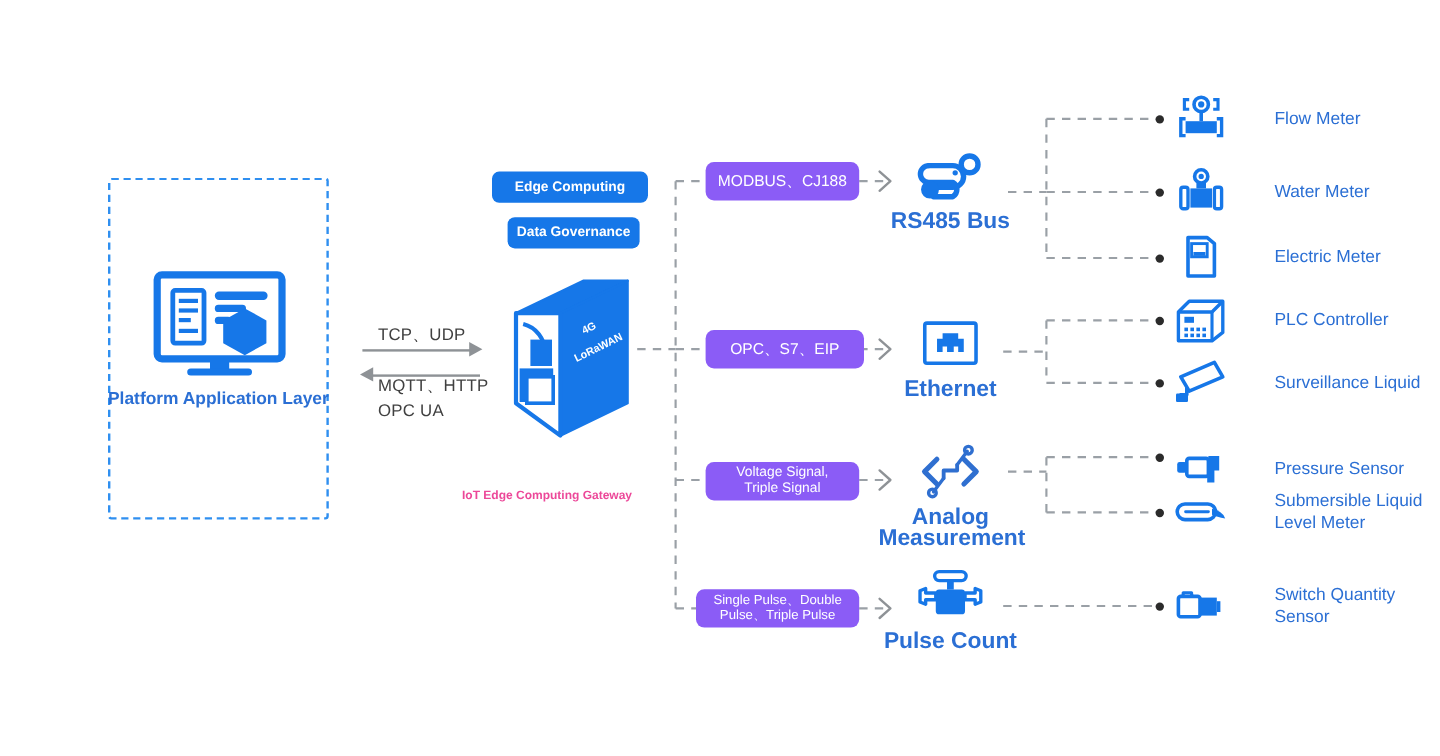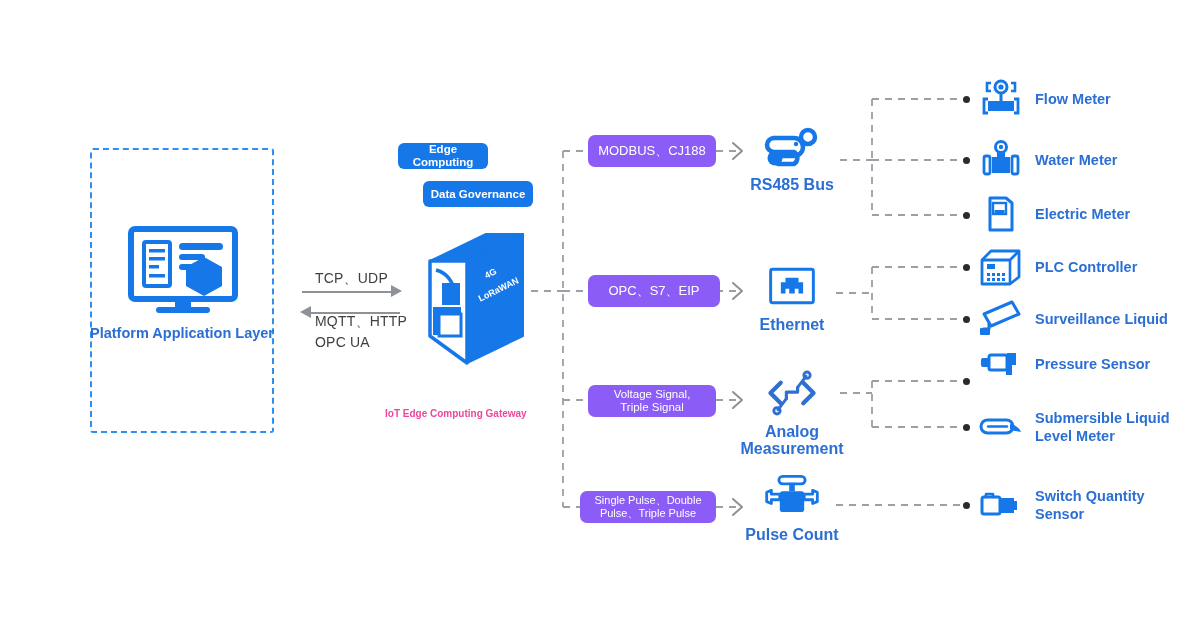--- a/index.html
+++ b/index.html
@@ -53,30 +53,31 @@
   #gw-icon{left:420px;top:226px;width:110px;height:150px;}
   #gw-label{
     left:385px;top:405px;width:175px;text-align:left;
     color:#ec4899;font-weight:bold;font-size:10px;line-height:17px;
   }
 
   
   .bus{width:120px;text-align:center;}
   .bus .ico{height:56px;display:flex;align-items:center;justify-content:center;}
   .bus .cap{
-    color:#2b6fd4;font-weight:bold;font-size:16px;line-height:17px;
+    color:#2b6fd4;font-weight:bold;font-size:19px;line-height:17px;
     margin-top:2px;white-space:pre-line;
   }
 
   
   .dev{display:flex;align-items:center;gap:11px;height:44px;}
   .dev .ico{width:46px;height:40px;display:flex;align-items:center;justify-content:center;flex:0 0 46px;}
   .dev .lbl{
-    color:#2b6fd4;font-weight:bold;font-size:14.5px;line-height:18px;
+    color:#2b6fd4;font-weight:normal;font-size:14.5px;line-height:18px;
     white-space:pre-line;
+    margin-left:27px;
   }
   .dot{width:7px;height:7px;border-radius:50%;background:#2b2b2b;}
 
   svg{display:block;overflow:visible;}
 </style>
 </head>
 <body>
 
 <div id="stage">
 
@@ -148,21 +149,21 @@
 
   <div class="abs proto-txt" style="left:315px;top:270px;">TCP、UDP</div>
   <div class="abs proto-line" style="left:302px;top:291px;width:92px;"></div>
   <div class="abs tri-r" style="left:391px;top:285px;"></div>
 
   <div class="abs proto-line" style="left:308px;top:312px;width:92px;"></div>
   <div class="abs tri-l" style="left:300px;top:306px;"></div>
   <div class="abs proto-txt" style="left:315px;top:313px;">MQTT、HTTP</div>
   <div class="abs proto-txt" style="left:315px;top:334px;">OPC UA</div>
 
-  <div class="abs badge" style="left:398px;top:143px;width:90px;height:26px;">Edge Computing</div>
+  <div class="abs badge" style="left:410px;top:143px;width:130px;height:26px;">Edge Computing</div>
   <div class="abs badge" style="left:423px;top:181px;width:110px;height:26px;">Data Governance</div>
 
   <div class="abs" id="gw-icon">
     <svg viewBox="0 0 110 150" width="110" height="150">
 
       <polygon points="10,35 66,8 103,8 47,35" fill="#1677e8" stroke="#1677e8" stroke-width="2" stroke-linejoin="round"></polygon>
 
       <polygon points="47,35 103,8 103,110 47,137" fill="#1677e8" stroke="#1677e8" stroke-width="2" stroke-linejoin="round"></polygon>
 
       <polygon points="10,35 47,35 47,137 10,110" fill="#ffffff" stroke="#1677e8" stroke-width="3.5" stroke-linejoin="round"></polygon>
@@ -314,21 +315,21 @@
     <div class="ico">
       <svg viewBox="0 0 46 40" width="46" height="40">
         <polygon points="6,15 34,3 41,15 13,27" fill="none" stroke="#1677e8" stroke-width="3" stroke-linejoin="round"></polygon>
         <path d="M11,24 v6 h-6" fill="none" stroke="#1677e8" stroke-width="3" stroke-linejoin="round"></path>
         <rect x="2" y="29" width="10" height="7" rx="1" fill="#1677e8"></rect>
       </svg>
     </div>
     <div class="lbl">Surveillance Liquid</div>
   </div>
 
-  <div class="abs dev" style="left:978px;top:342px;">
+  <div class="abs dev" style="left:978px;top:369px;">
     <div class="ico">
       <svg viewBox="0 0 46 40" width="46" height="40">
         <rect x="3" y="14" width="8" height="9" rx="2" fill="#1677e8"></rect>
         <rect x="11" y="11" width="18" height="15" rx="2" fill="none" stroke="#1677e8" stroke-width="3"></rect>
         <path d="M29,9 h9 v12 h-4 v10 h-6 v-10 z" fill="#1677e8"></path>
       </svg>
     </div>
     <div class="lbl">Pressure Sensor</div>
   </div>
 

